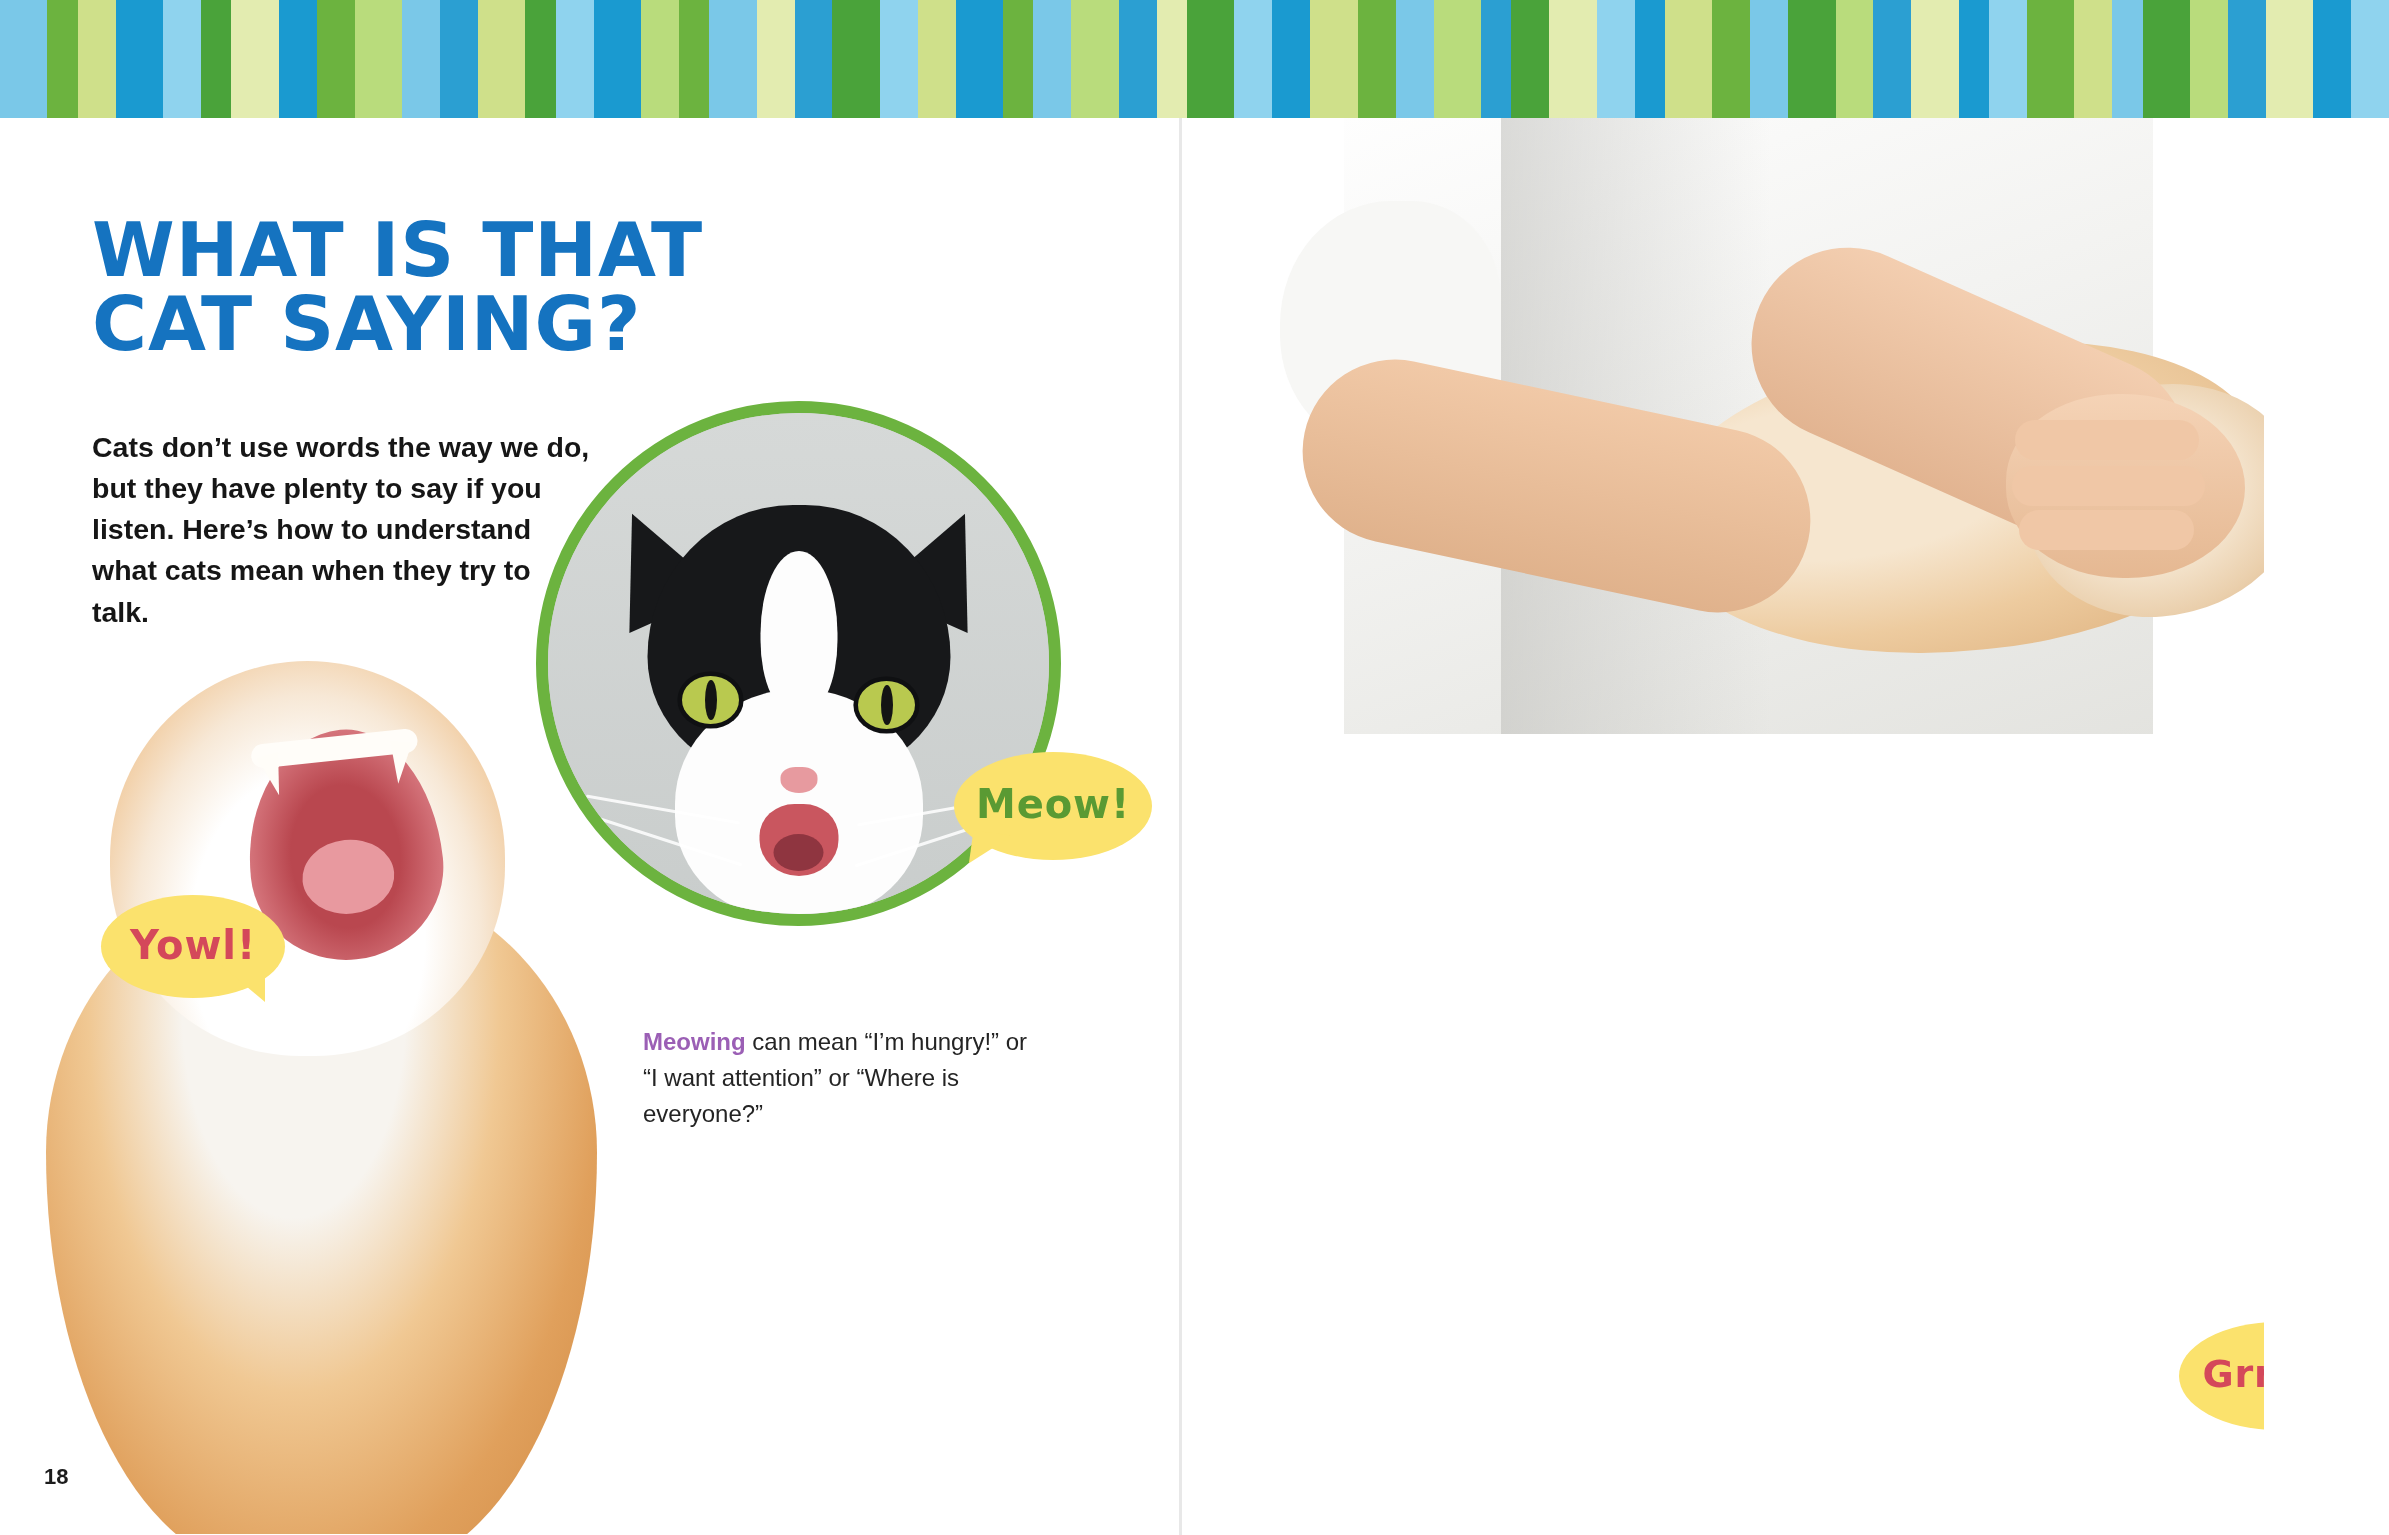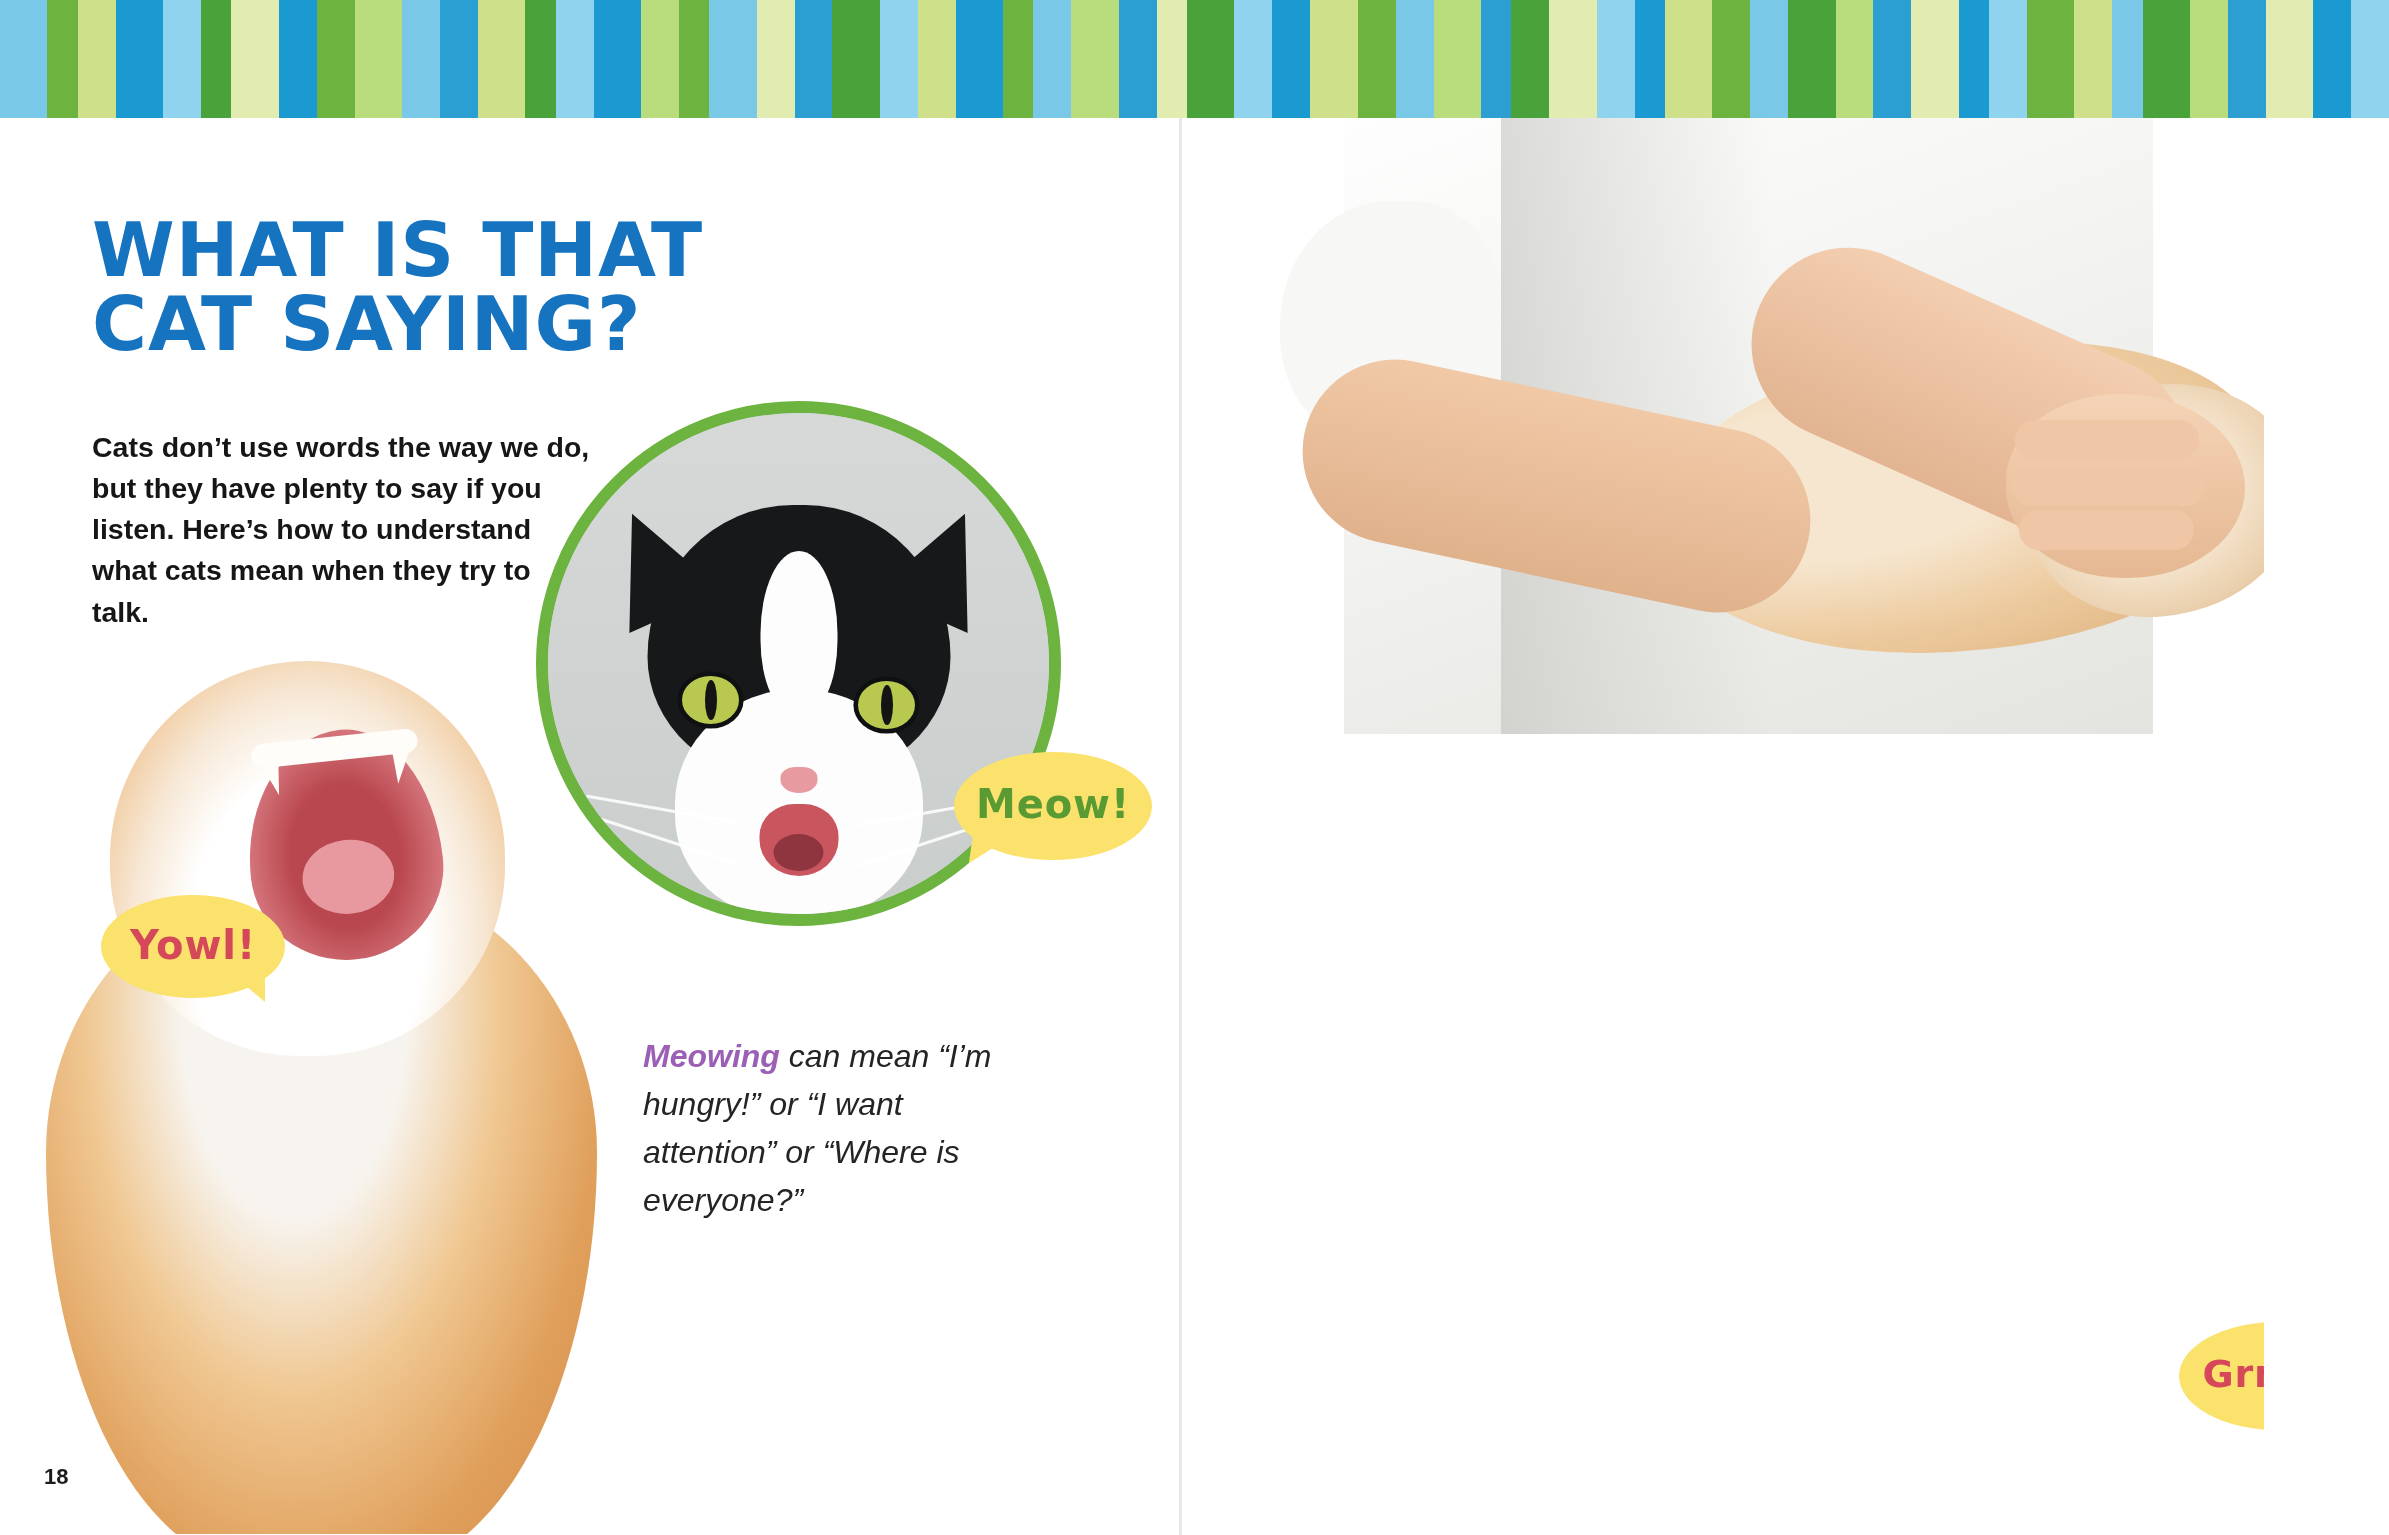--- a/index.html
+++ b/index.html
@@ -27,21 +27,21 @@
     text-transform:uppercase;
   }
 
   .intro {
     position:absolute; left:92px; top:280px; width:501px;
     font-family:"Liberation Sans", sans-serif;
     font-weight:bold; font-size:28.5px; line-height:1.45; color:#161616;
   }
 
   
-  .caption { position:absolute; font-size:32px; line-height:1.5; color:#242424;font-style:italic; }
+  .caption { position:absolute; font-size:24px; line-height:1.5; color:#242424; }
   .caption b { color:#9b5fb5; font-weight:bold; }
 
   .cap-meowing { left:643px; top:882px; width:386px; }
   .cap-yowling { left:643px; top:1144px; width:386px; }
 
   
   .circle { position:absolute; border-radius:50%; overflow:hidden; }
 
   
   #photo-meow-cat { left:536px; top:283px; width:501px; height:501px; border:12px solid #6cb33f; background:#cfd3d2; }

